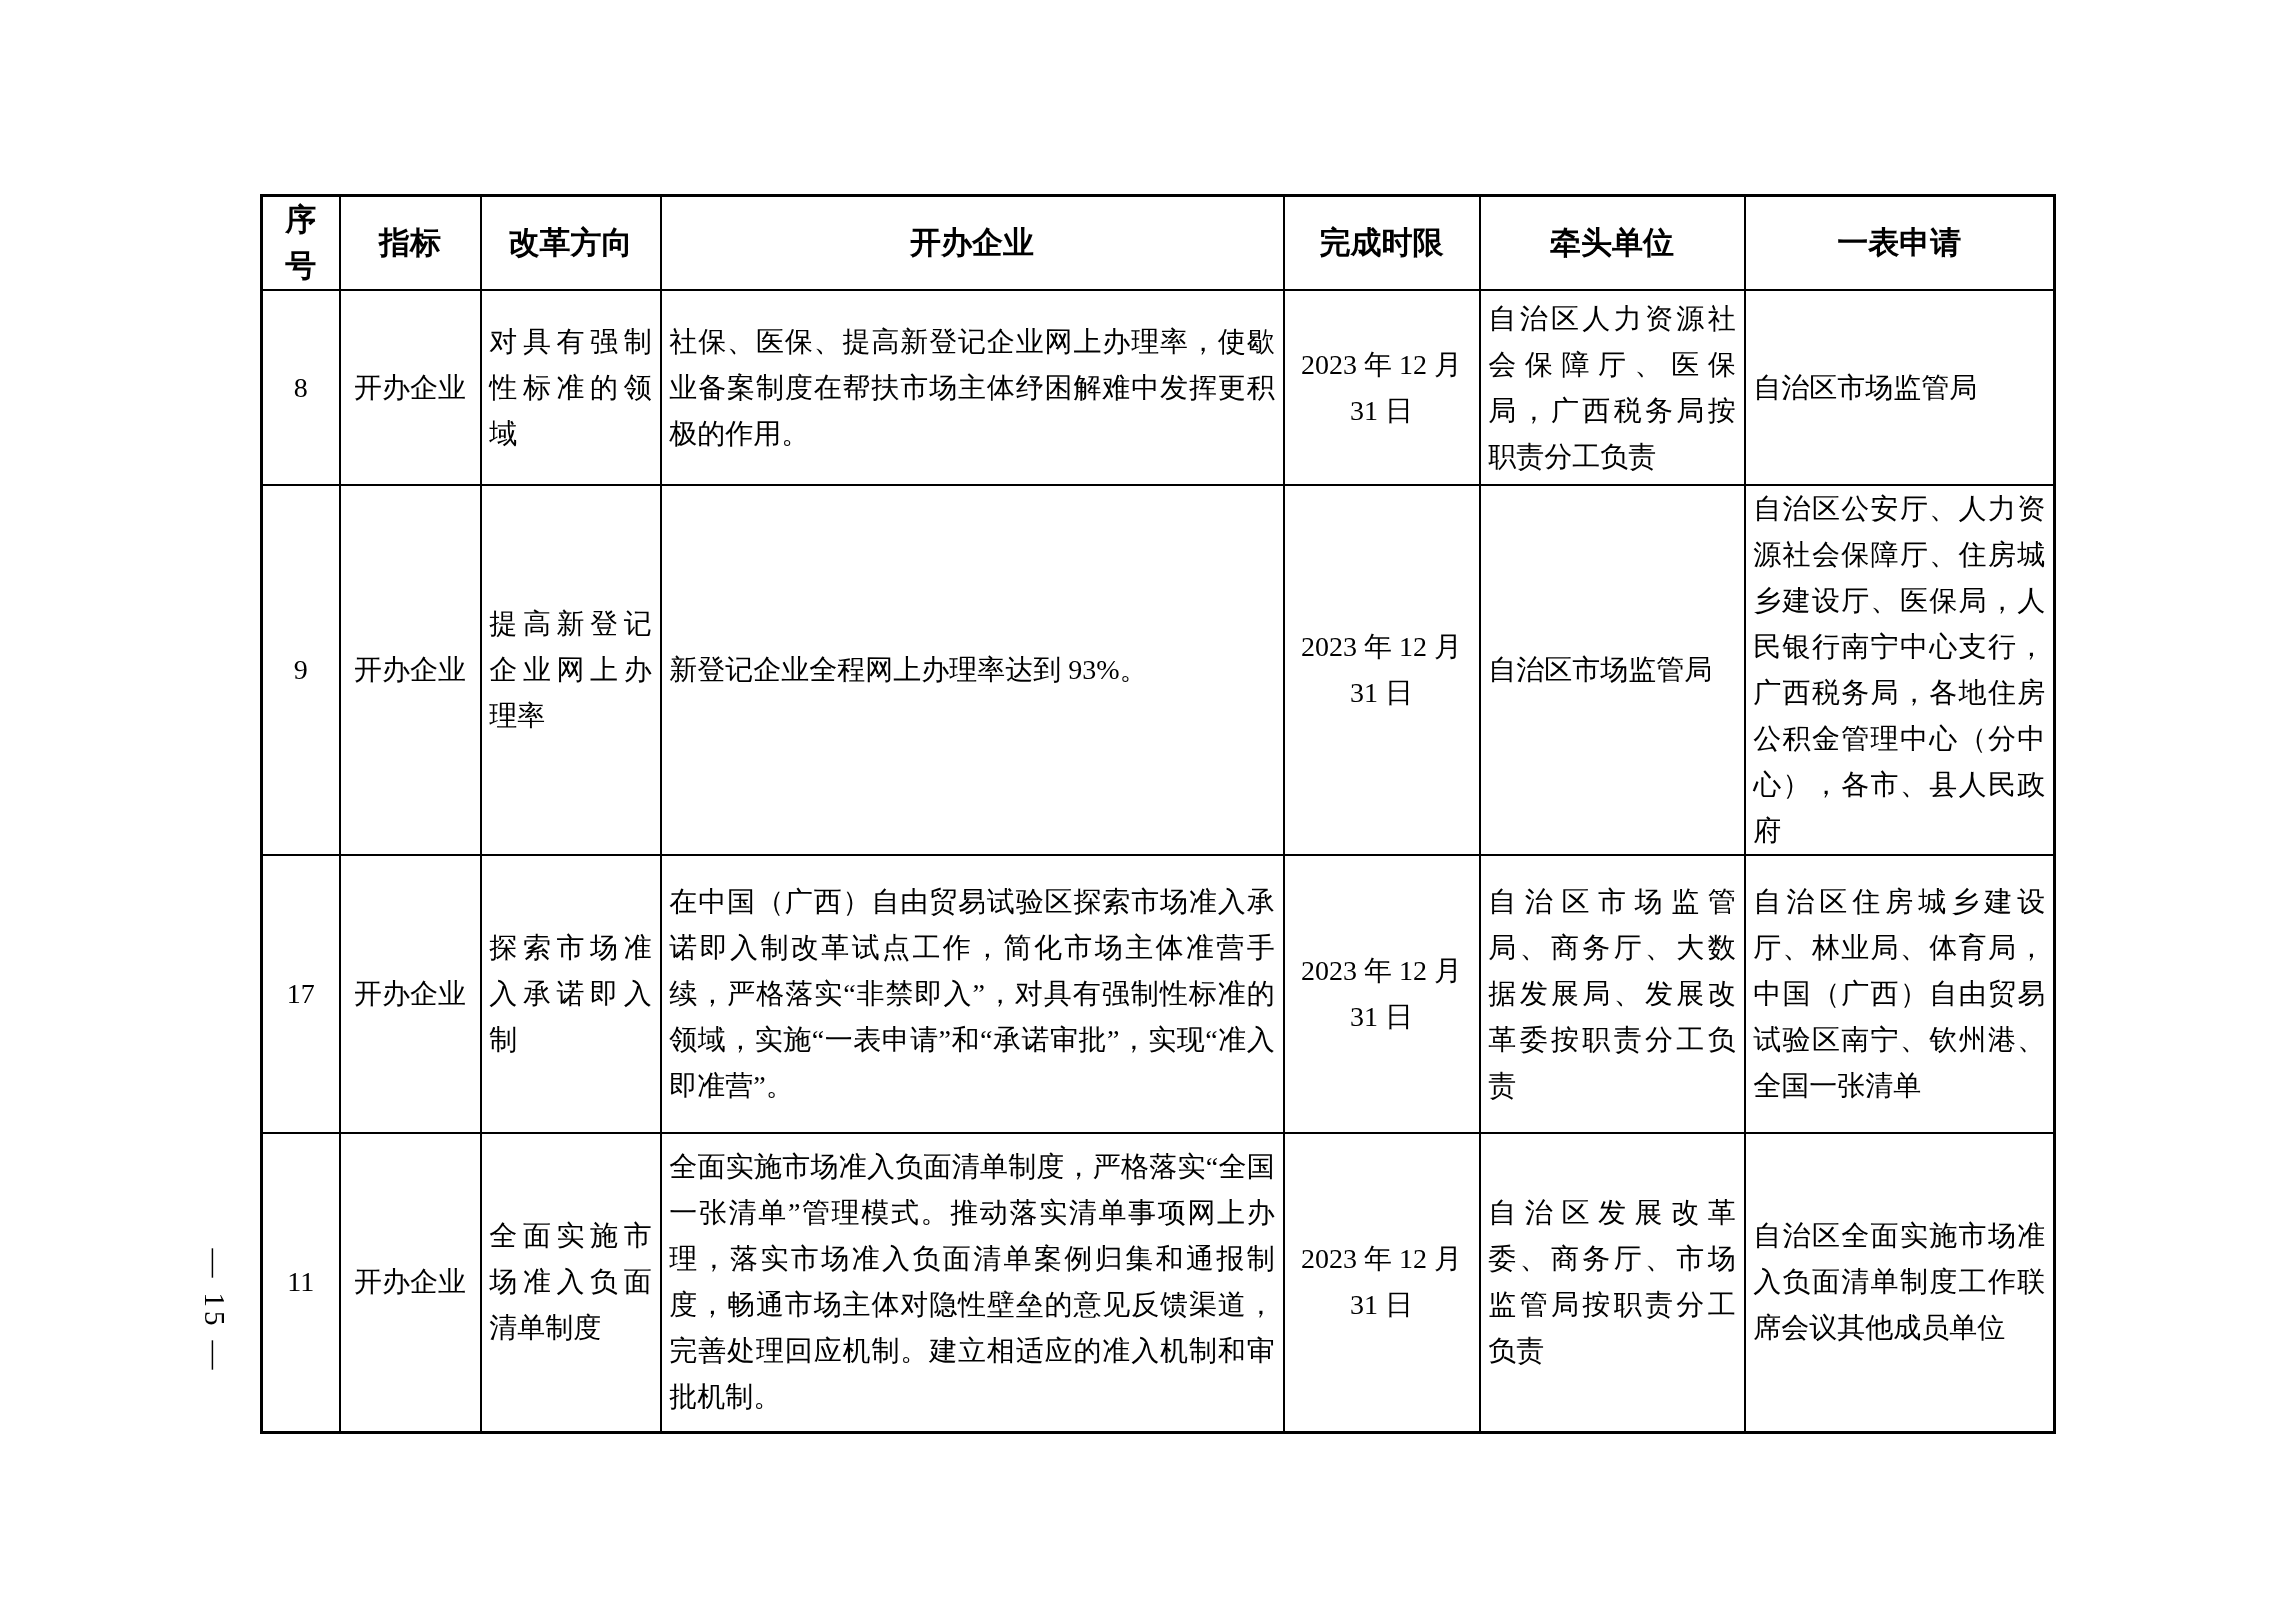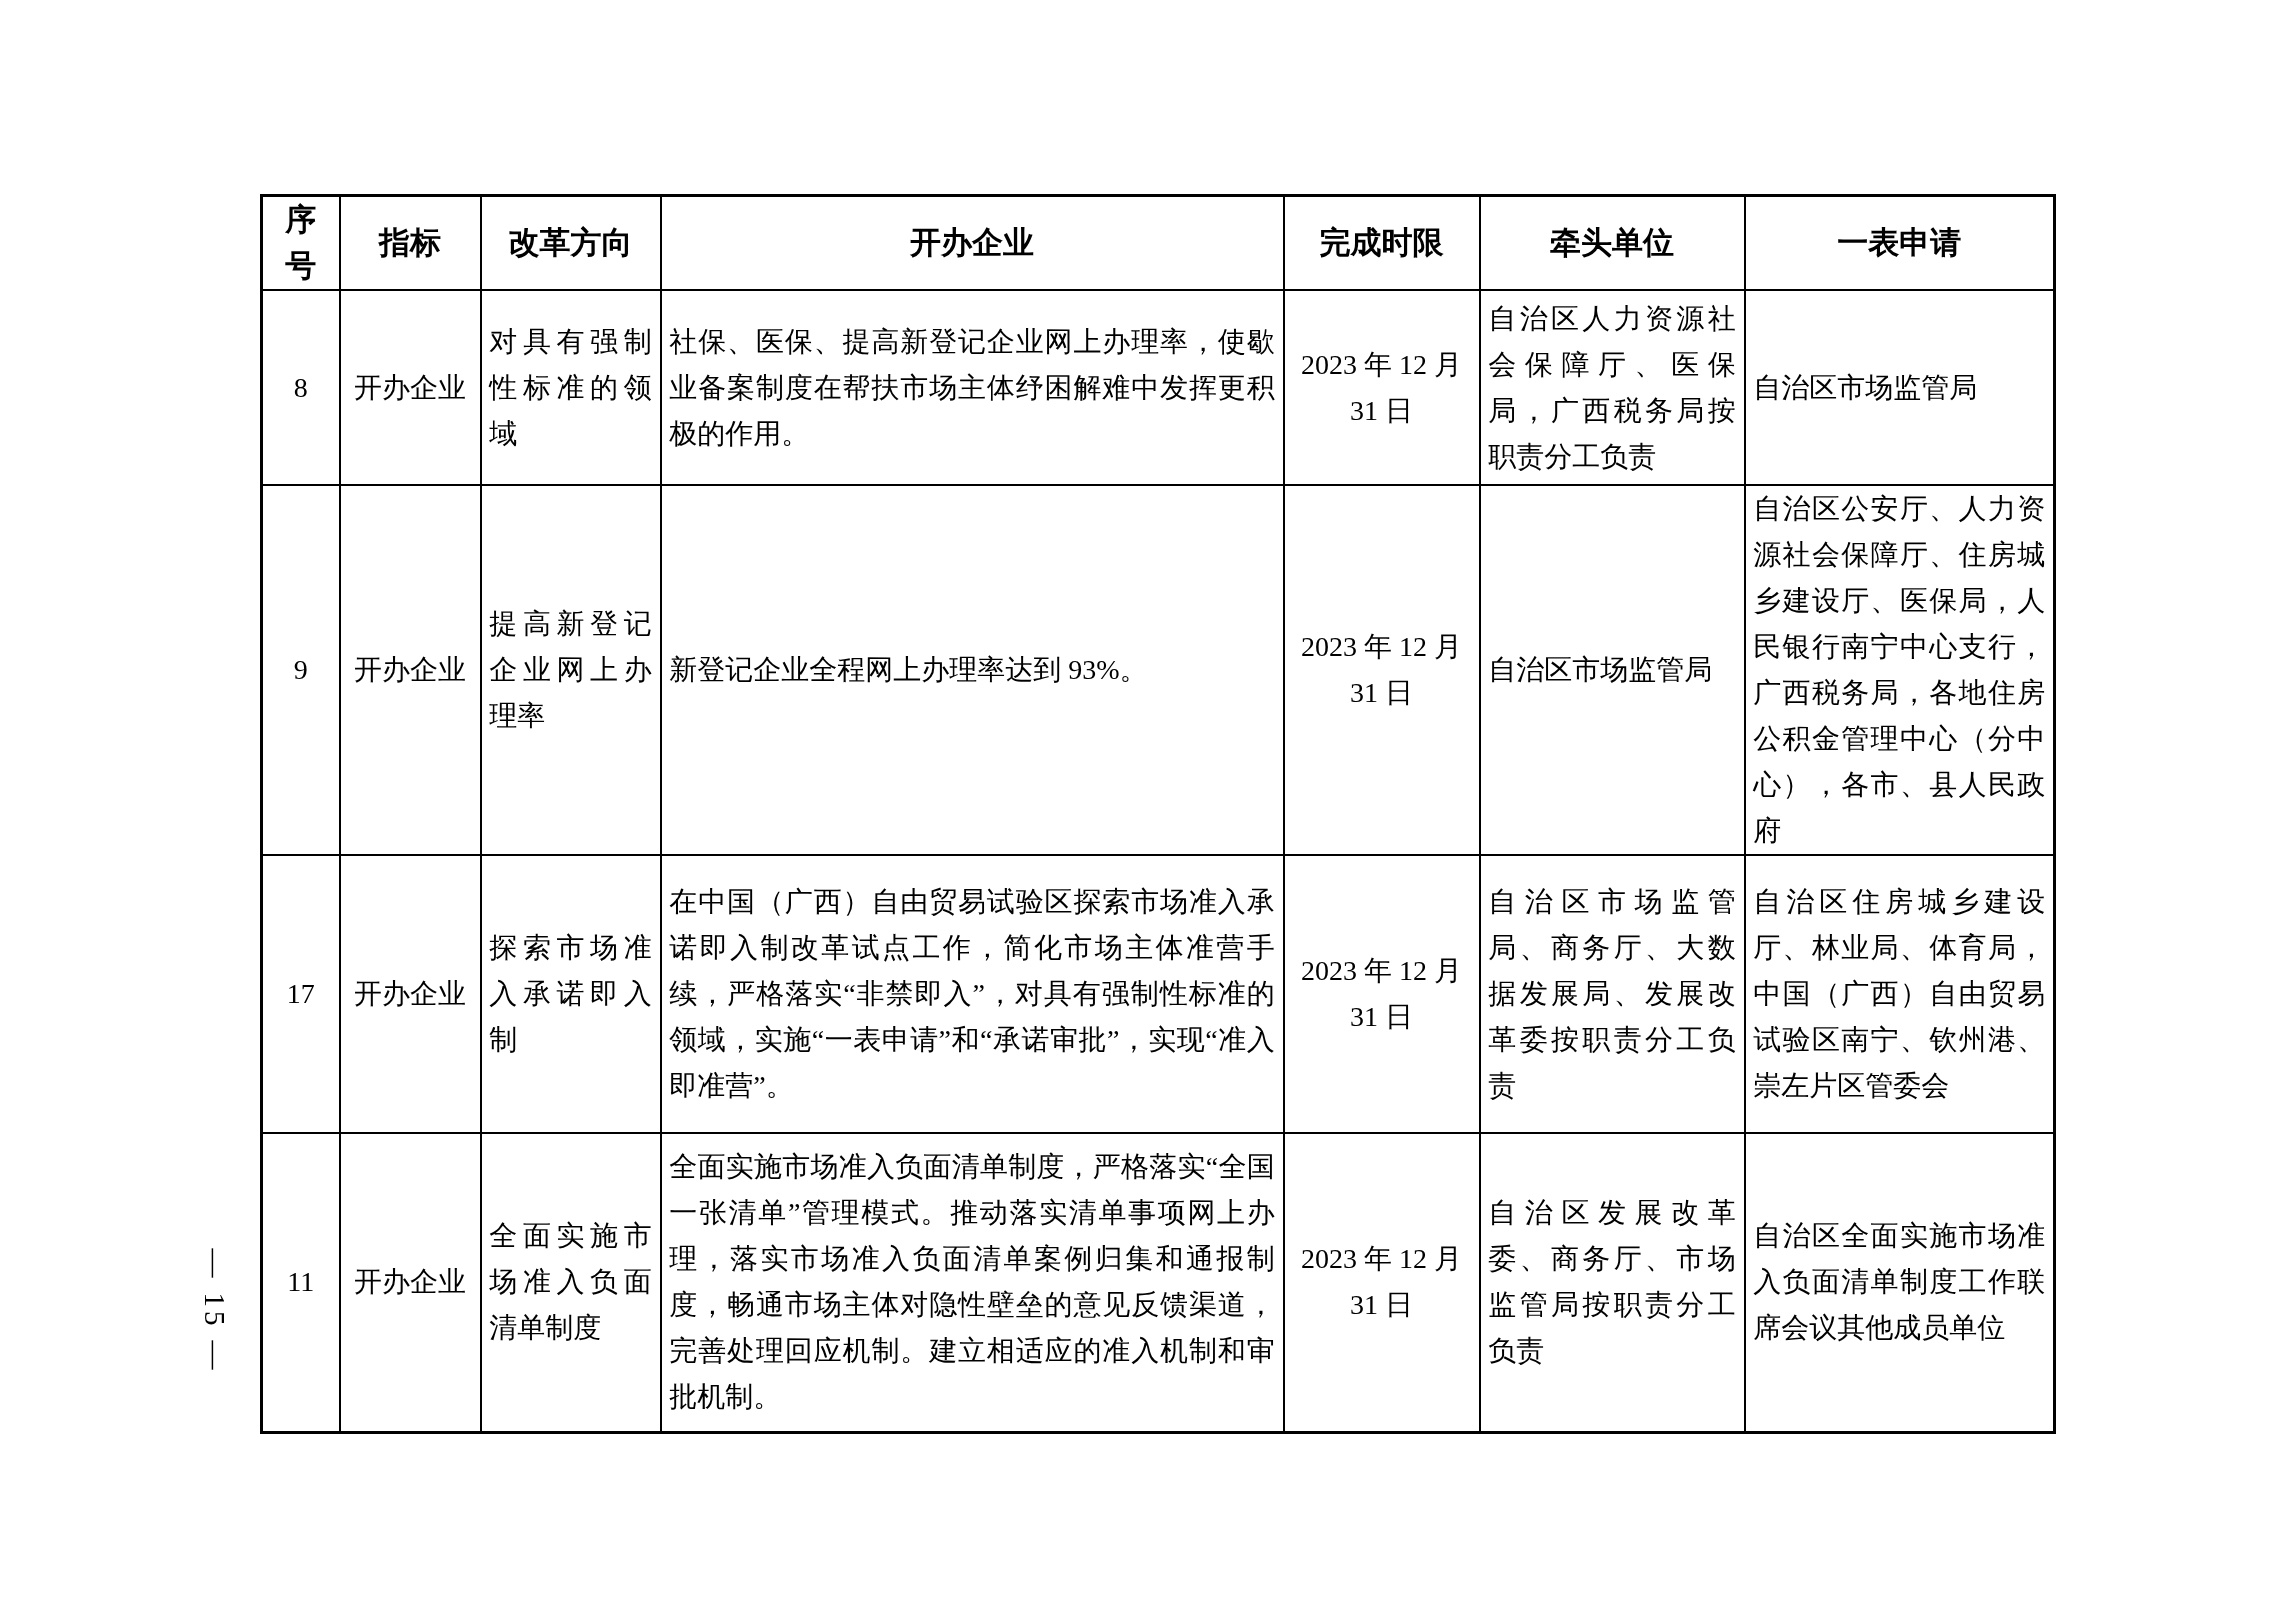--- a/index.html
+++ b/index.html
@@ -135,21 +135,21 @@
     <tr class="r-10">
       <td class="cell-center">17</td>
       <td class="cell-center">开办企业</td>
       <td class="cell-justify">探索市场准入承诺即入制</td>
       <td class="cell-justify">在中国（广西）自由贸易试验区探索市场准入承诺即入制改革试点工作，简化市场主体准营手续，严格落实“非禁即入”，对具有强制性标准的领域，实施“一表申请”和“承诺审批”，实现“准入即准营”。</td>
       <td class="cell-deadline">
         <span class="deadline-line">2023 年 12 月</span>
         <span class="deadline-line">31 日</span>
       </td>
       <td class="cell-justify">自治区市场监管局、商务厅、大数据发展局、发展改革委按职责分工负责</td>
-      <td class="cell-justify">自治区住房城乡建设厅、林业局、体育局，中国（广西）自由贸易试验区南宁、钦州港、崇左片区管委会</td>
+      <td class="cell-justify">自治区住房城乡建设厅、林业局、体育局，中国（广西）自由贸易试验区南宁、钦州港、全国一张清单</td>
     </tr>
 
     <tr class="r-11">
       <td class="cell-center">11</td>
       <td class="cell-center">开办企业</td>
       <td class="cell-justify">全面实施市场准入负面清单制度</td>
       <td class="cell-justify">全面实施市场准入负面清单制度，严格落实“全国一张清单”管理模式。推动落实清单事项网上办理，落实市场准入负面清单案例归集和通报制度，畅通市场主体对隐性壁垒的意见反馈渠道，完善处理回应机制。建立相适应的准入机制和审批机制。</td>
       <td class="cell-deadline">
         <span class="deadline-line">2023 年 12 月</span>
         <span class="deadline-line">31 日</span>

